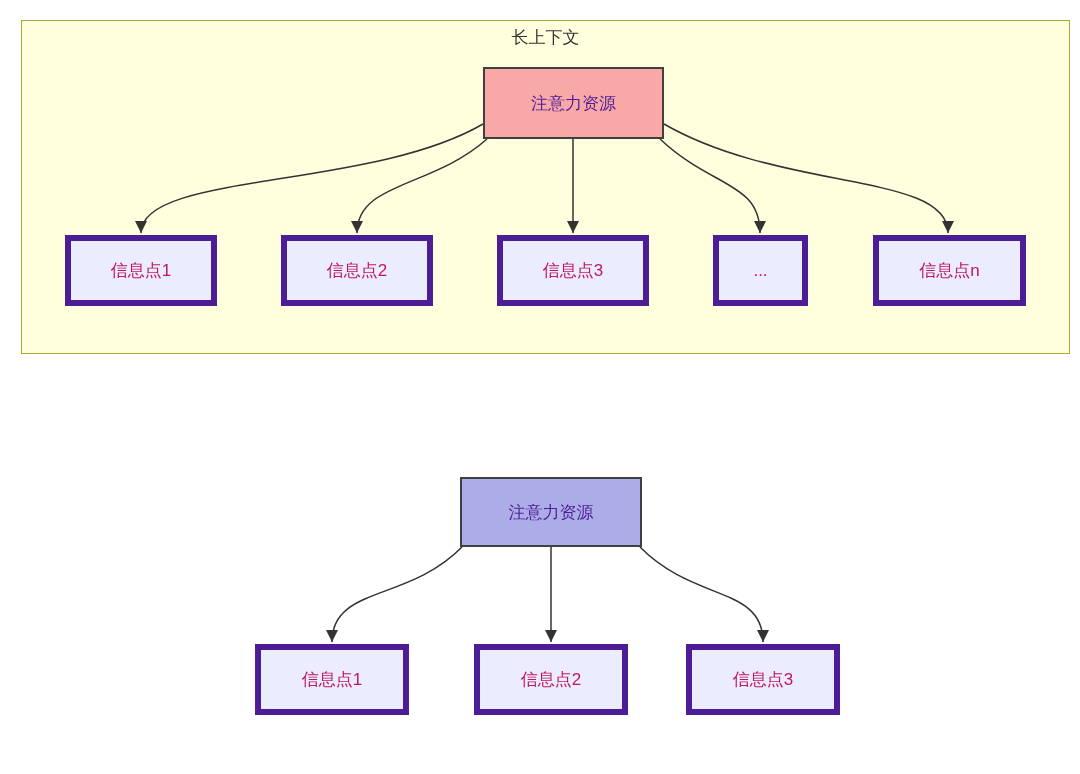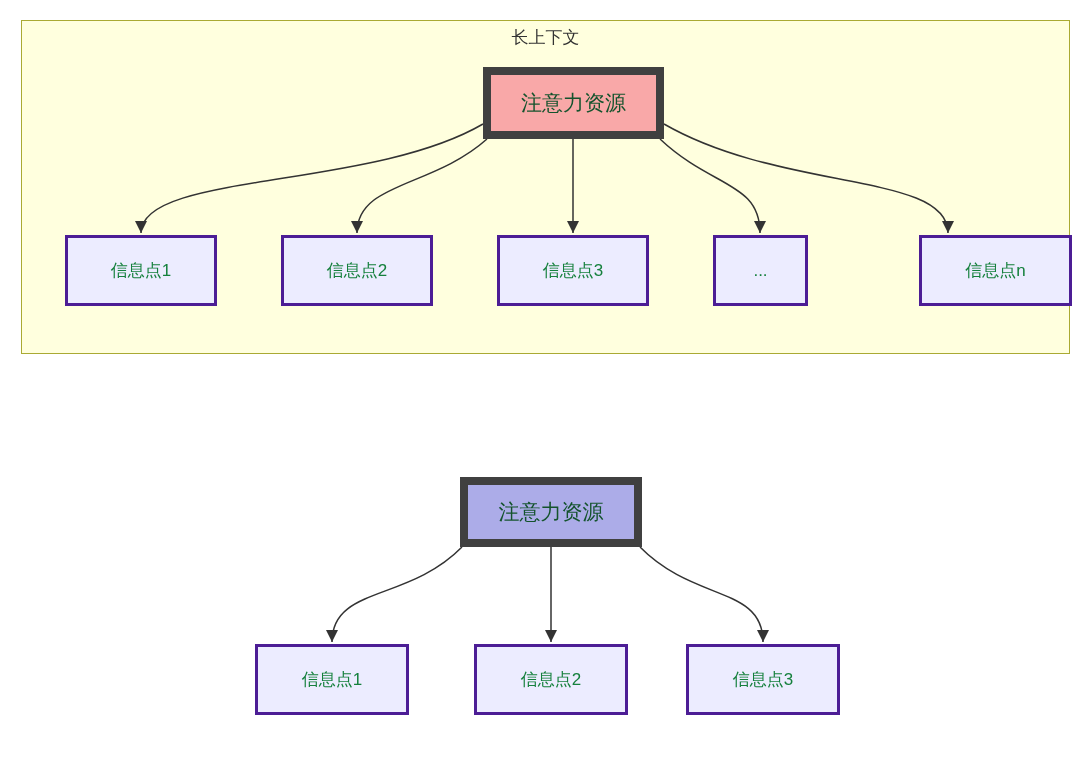--- a/index.html
+++ b/index.html
@@ -33,33 +33,33 @@
     color: #333333;
   }
   .node {
     position: absolute;
     box-sizing: border-box;
     display: flex;
     align-items: center;
     justify-content: center;
     font-size: 17px;
     background: #ECECFF;
-    border: 3px solid #4c1d95;
-    color: #15803d;
+    border: 6px solid #4c1d95;
+    color: #be185d;
     z-index: 2;
   }
   .attention {
     position: absolute;
     box-sizing: border-box;
     display: flex;
     align-items: center;
     justify-content: center;
-    font-size: 21px;
-    border: 8px solid #404040;
-    color: #14532d;
+    font-size: 17px;
+    border: 2px solid #404040;
+    color: #4c1d95;
     z-index: 2;
   }
   .attn-long  { background: #F9A8A8; }
   .attn-short { background: #ACACE8; }
   .edges {
     position: absolute;
     left: 0;
     top: 0;
     z-index: 1;
     pointer-events: none;
@@ -97,21 +97,21 @@
     <path class="edge-path" d="M 551 547 L 551 642" marker-end="url(#arrowhead)"></path>
     <path class="edge-path" d="M 640 547 C 694 602, 763 586, 763 642" marker-end="url(#arrowhead)"></path>
   </svg>
 
   <div class="attention attn-long" style="left:483px; top:67px; width:181px; height:72px;">注意力资源</div>
 
   <div class="node" style="left:65px;  top:235px; width:152px; height:71px;">信息点1</div>
   <div class="node" style="left:281px; top:235px; width:152px; height:71px;">信息点2</div>
   <div class="node" style="left:497px; top:235px; width:152px; height:71px;">信息点3</div>
   <div class="node" style="left:713px; top:235px; width:95px;  height:71px;">...</div>
-  <div class="node" style="left:873px; top:235px; width:153px; height:71px;margin-left:46px;">信息点n</div>
+  <div class="node" style="left:873px; top:235px; width:153px; height:71px;">信息点n</div>
 
   <div class="attention attn-short" style="left:460px; top:477px; width:182px; height:70px;">注意力资源</div>
 
   <div class="node" style="left:255px; top:644px; width:154px; height:71px;">信息点1</div>
   <div class="node" style="left:474px; top:644px; width:154px; height:71px;">信息点2</div>
   <div class="node" style="left:686px; top:644px; width:154px; height:71px;">信息点3</div>
 
 </div>
 
 </body></html>

